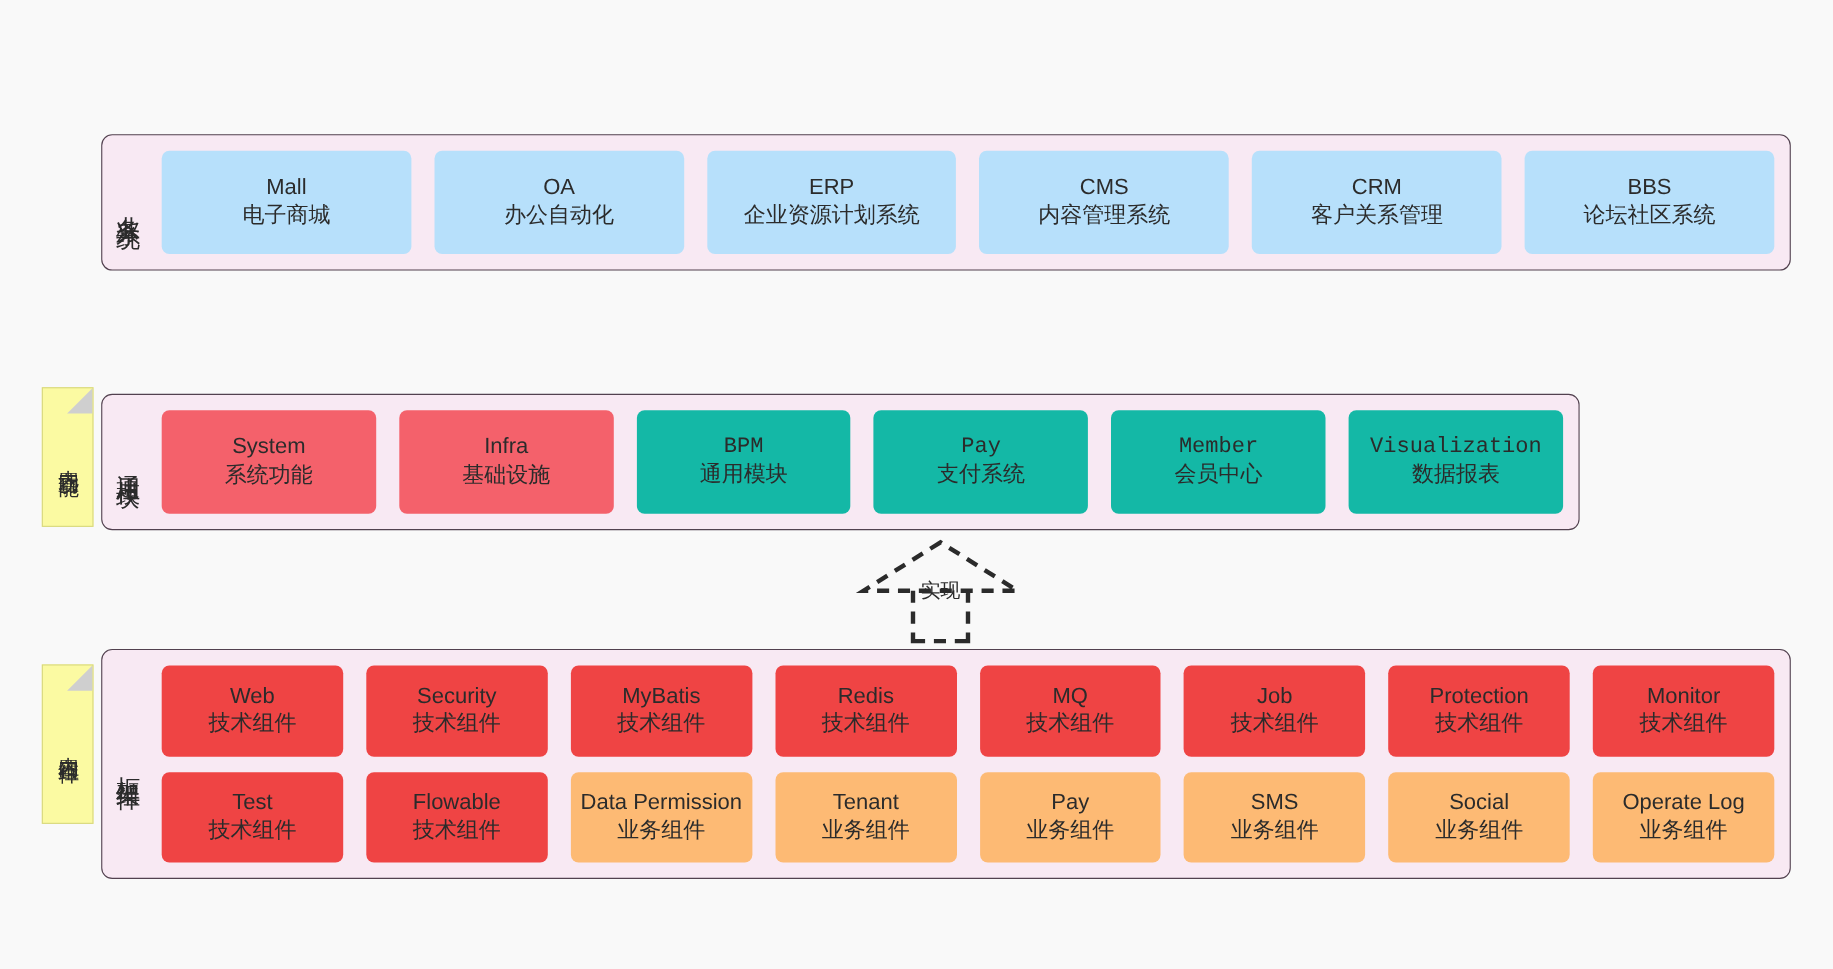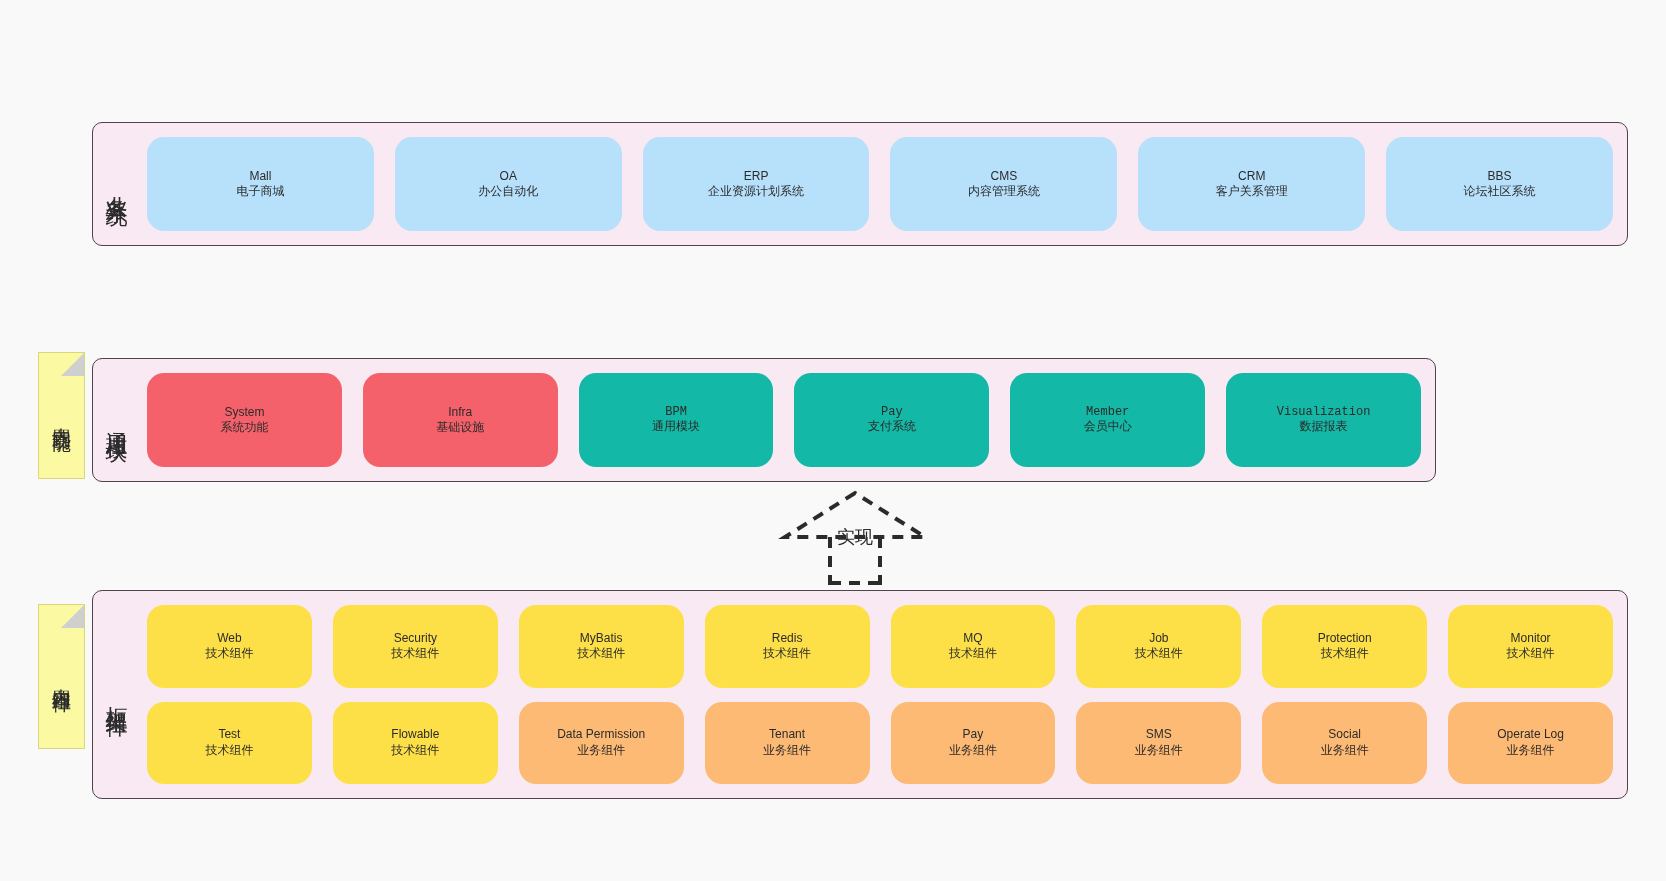--- a/index.html
+++ b/index.html
@@ -57,41 +57,41 @@
   }
 
   .row {
     display: flex;
     gap: 21px;
     flex: 1 1 auto;
   }
 
   .cell {
     flex: 1 1 0;
-    border-radius: 17px;
+    border-radius: 7px;
     display: flex;
     flex-direction: column;
     align-items: center;
     justify-content: center;
     text-align: center;
-    font-size: 12px;
+    font-size: 20px;
     line-height: 1.28;
     color: #2b2b2b;
     padding: 4px 6px;
     box-sizing: border-box;
     user-select: none;
   }
   .cell .l1 { white-space: normal; }
   .cell .l2 { white-space: nowrap; }
 
   
   .c-blue       { background: #b7e0fb; }
   .c-red        { background: #f4616b; }
   .c-pink       { background: #14b8a6; font-family: Liberation Mono, monospace; }
-  .c-green      { background: #fde047; }
+  .c-green      { background: #ef4444; }
   .c-lightgreen { background: #fdba74; }
 
   
   #layer-business { left: 92px;  top: 122px; width: 1536px; height: 124px; }
   #layer-common   { left: 92px;  top: 358px; width: 1344px; height: 124px; }
   #layer-framework{ left: 92px;  top: 590px; width: 1536px; height: 209px; }
 
   
   .note {
     position: absolute;

